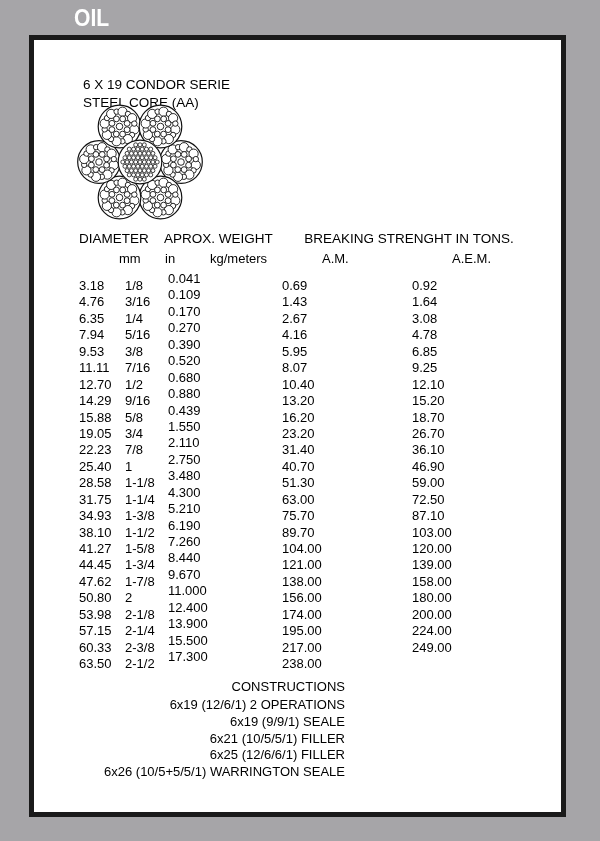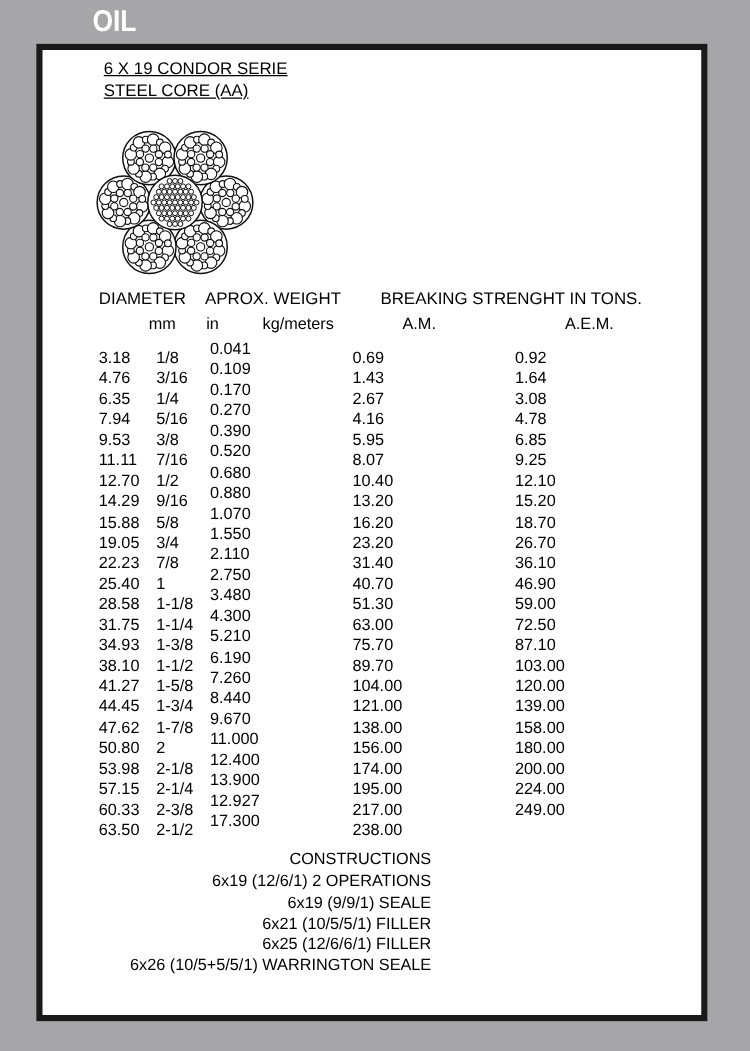--- a/index.html
+++ b/index.html
@@ -18,22 +18,22 @@
     transform:scaleX(0.88);transform-origin:left top;
   }
   .page{
     position:absolute;left:29px;top:35px;
     width:537px;height:782px;
     background:#ffffff;
     border:5px solid #1a1a1a;
     box-sizing:border-box;
   }
   .title-block{
-    position:absolute;left:49px;top:6px;
-    font-size:13.5px;line-height:18px;text-decoration:underline;
+    position:absolute;left:49px;top:36px;
+    font-size:13.5px;line-height:18px;
   }
   .diagram{
     position:absolute;left:42px;top:60px;
     width:130px;height:124px;
   }
   .spec-table{
     position:absolute;left:45px;top:191px;
     width:460px;
     font-size:13px;
   }
@@ -354,21 +354,21 @@
         <div class="grid5 trow">
           <div>14.29</div>
           <div>9/16</div>
           <div class="kg">0.880</div>
           <div>13.20</div>
           <div>15.20</div>
         </div>
         <div class="grid5 trow">
           <div>15.88</div>
           <div>5/8</div>
-          <div class="kg">1.070</div>
+          <div class="kg">0.439</div>
           <div>16.20</div>
           <div>18.70</div>
         </div>
         <div class="grid5 trow">
           <div>19.05</div>
           <div>3/4</div>
           <div class="kg">1.550</div>
           <div>23.20</div>
           <div>26.70</div>
         </div>
@@ -452,21 +452,21 @@
         <div class="grid5 trow">
           <div>57.15</div>
           <div>2-1/4</div>
           <div class="kg">13.900</div>
           <div>195.00</div>
           <div>224.00</div>
         </div>
         <div class="grid5 trow">
           <div>60.33</div>
           <div>2-3/8</div>
-          <div class="kg">12.927</div>
+          <div class="kg">15.500</div>
           <div>217.00</div>
           <div>249.00</div>
         </div>
         <div class="grid5 trow">
           <div>63.50</div>
           <div>2-1/2</div>
           <div class="kg">17.300</div>
           <div>238.00</div>
         </div>
       </div>

